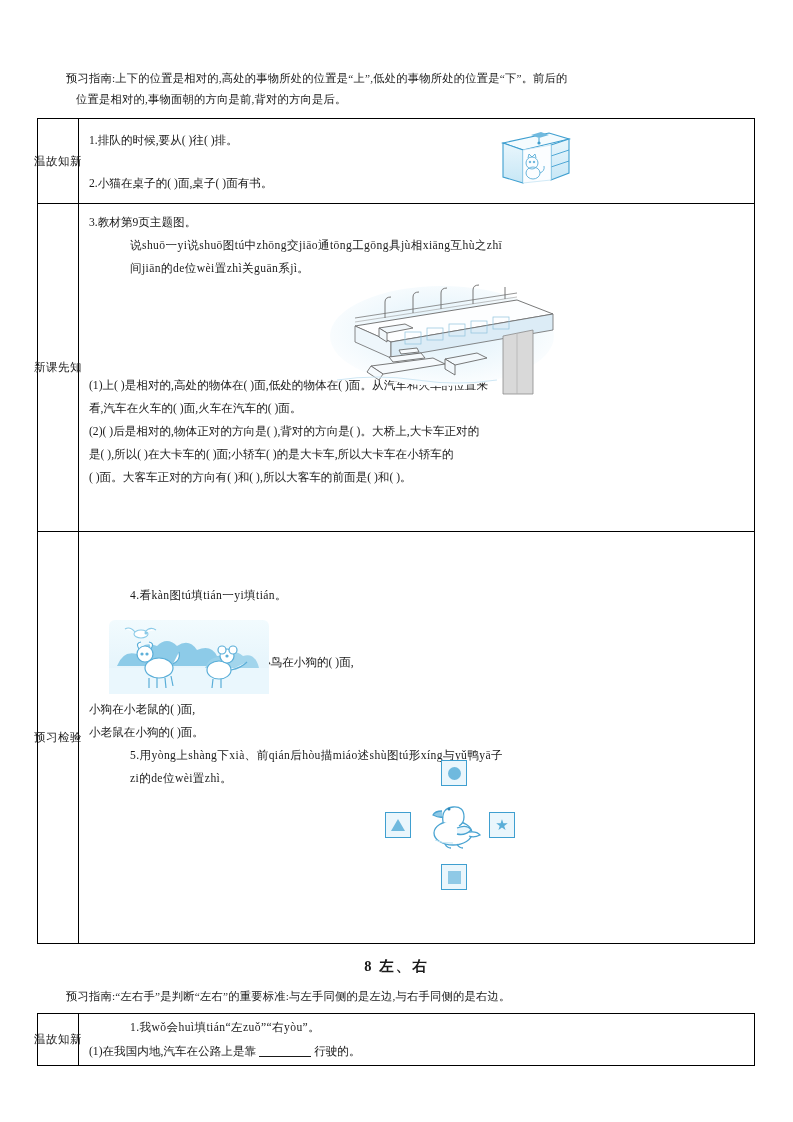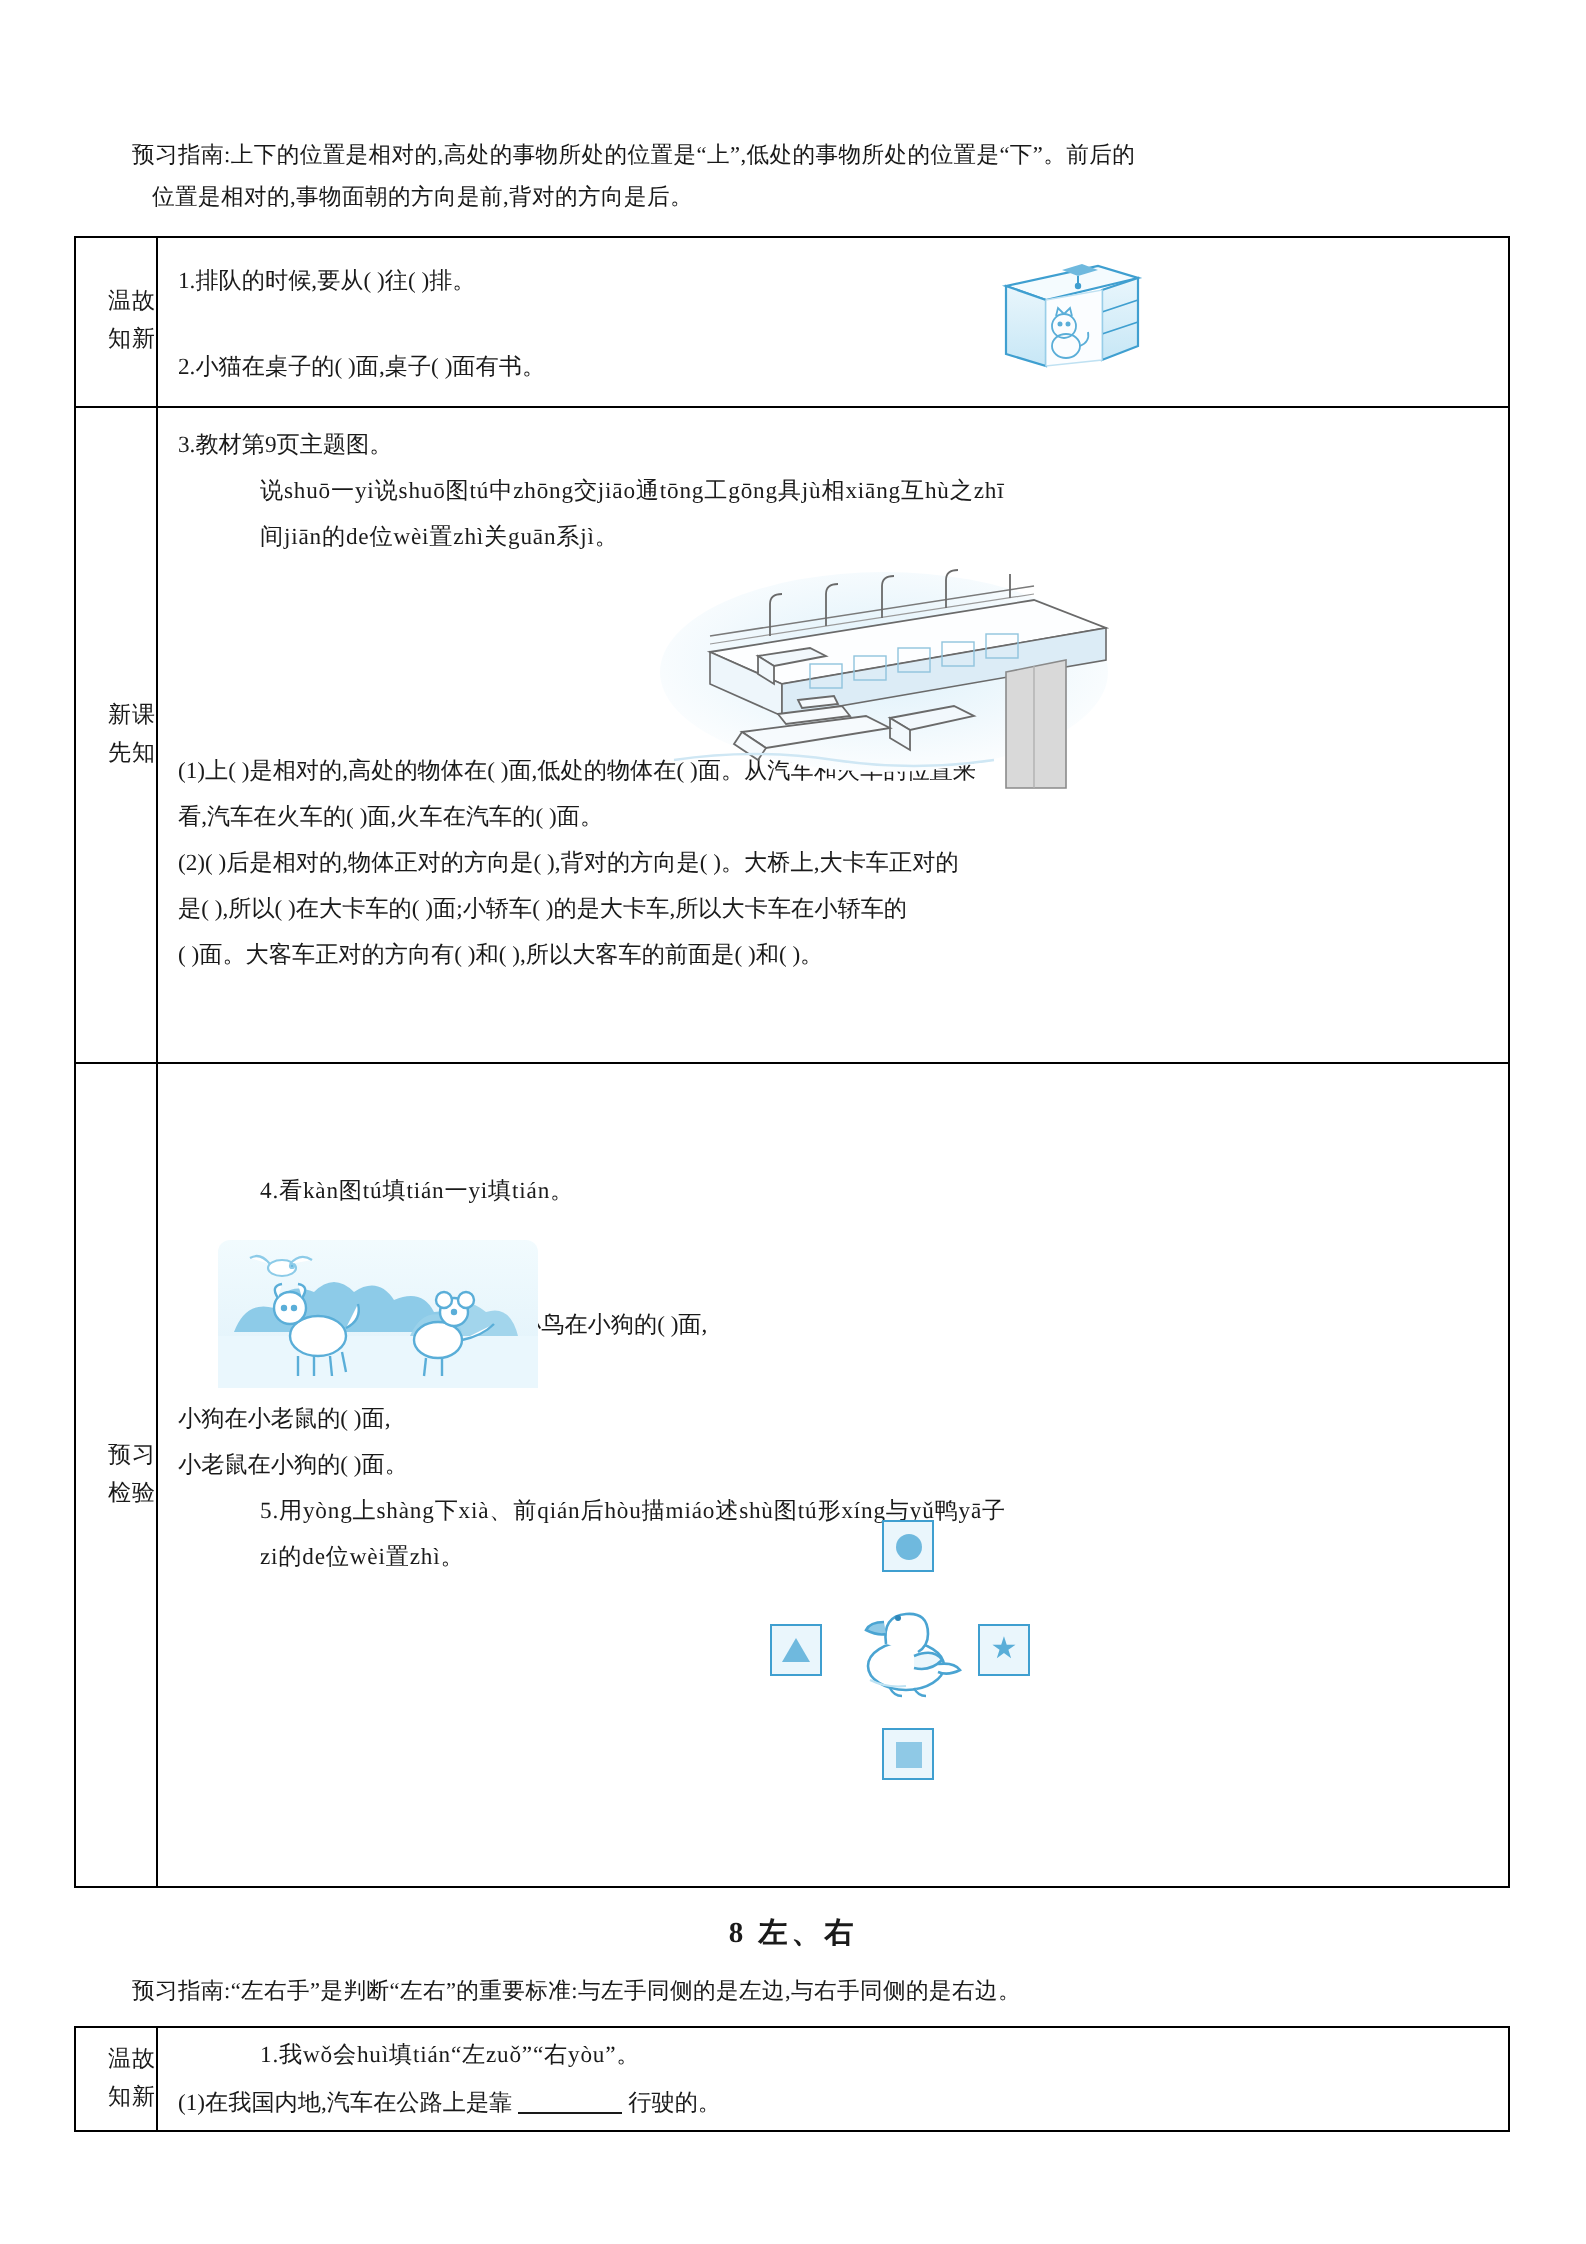--- a/index.html
+++ b/index.html
@@ -41,22 +41,22 @@
     display: flex;
     border-bottom: 1.1px solid #000;
     position: relative;
   }
   .tbl .row:last-child { border-bottom: none; }
   .cat {
     width: 41px;
     flex: 0 0 41px;
     border-right: 1.1px solid #000;
     display: flex;
-    flex-direction: column;
-    align-items: flex-end;
+    flex-direction: row;
+    align-items: center;
     justify-content: center;
     font-size: 11.5px;
     line-height: 19px;
     letter-spacing: 0.5px;
   }
   .cat span { display: block; white-space: nowrap; }
   .body {
     flex: 1 1 auto;
     position: relative;
     padding: 6px 8px 6px 10px;

